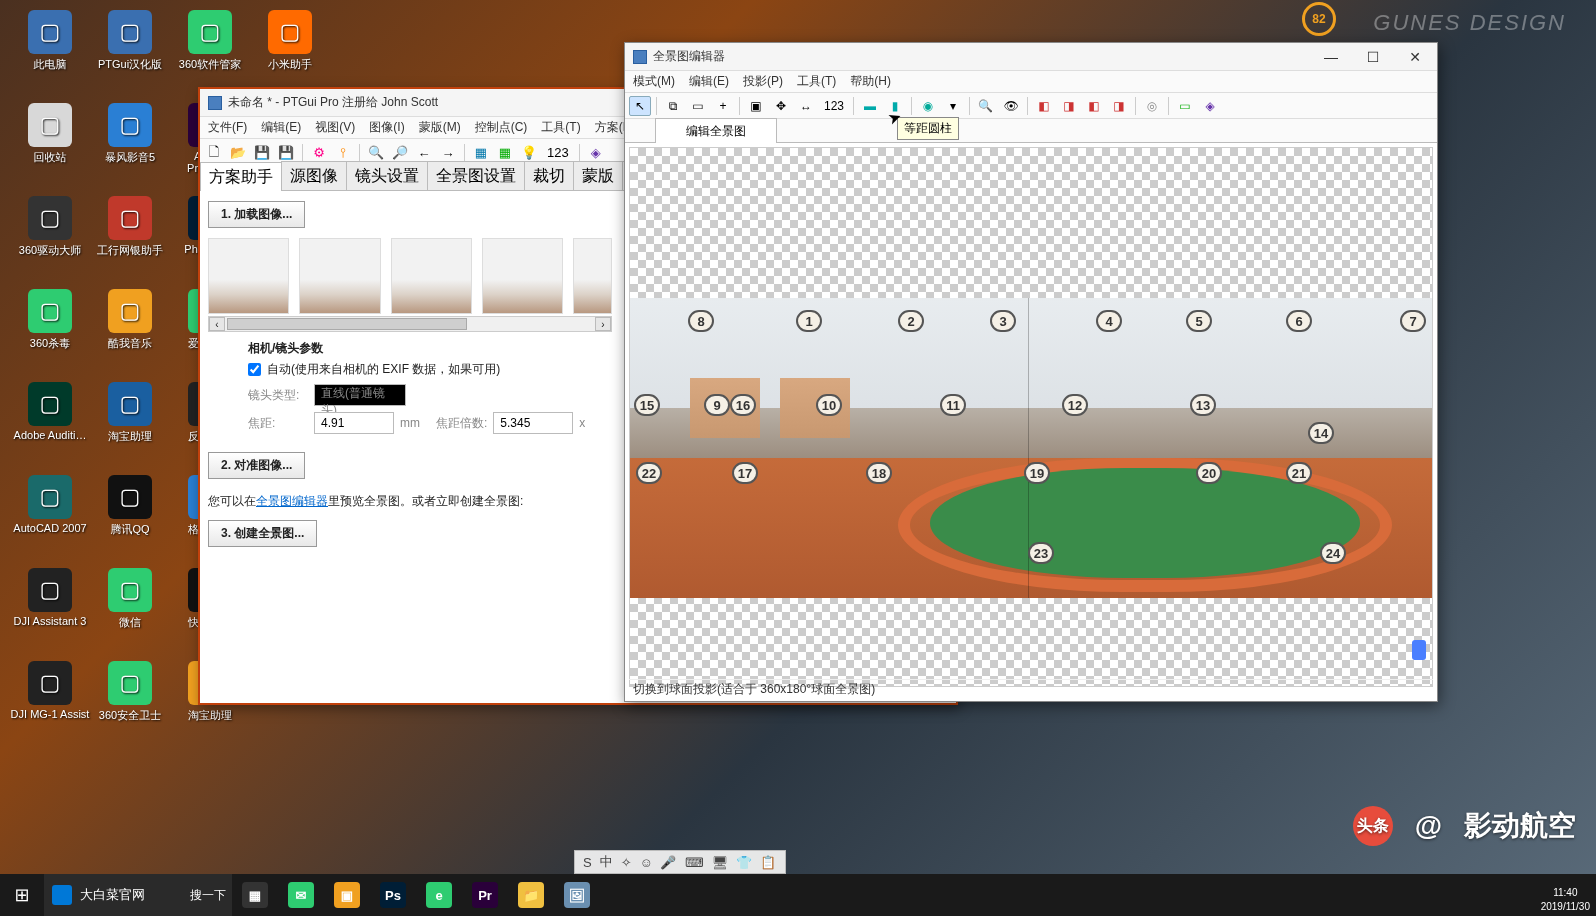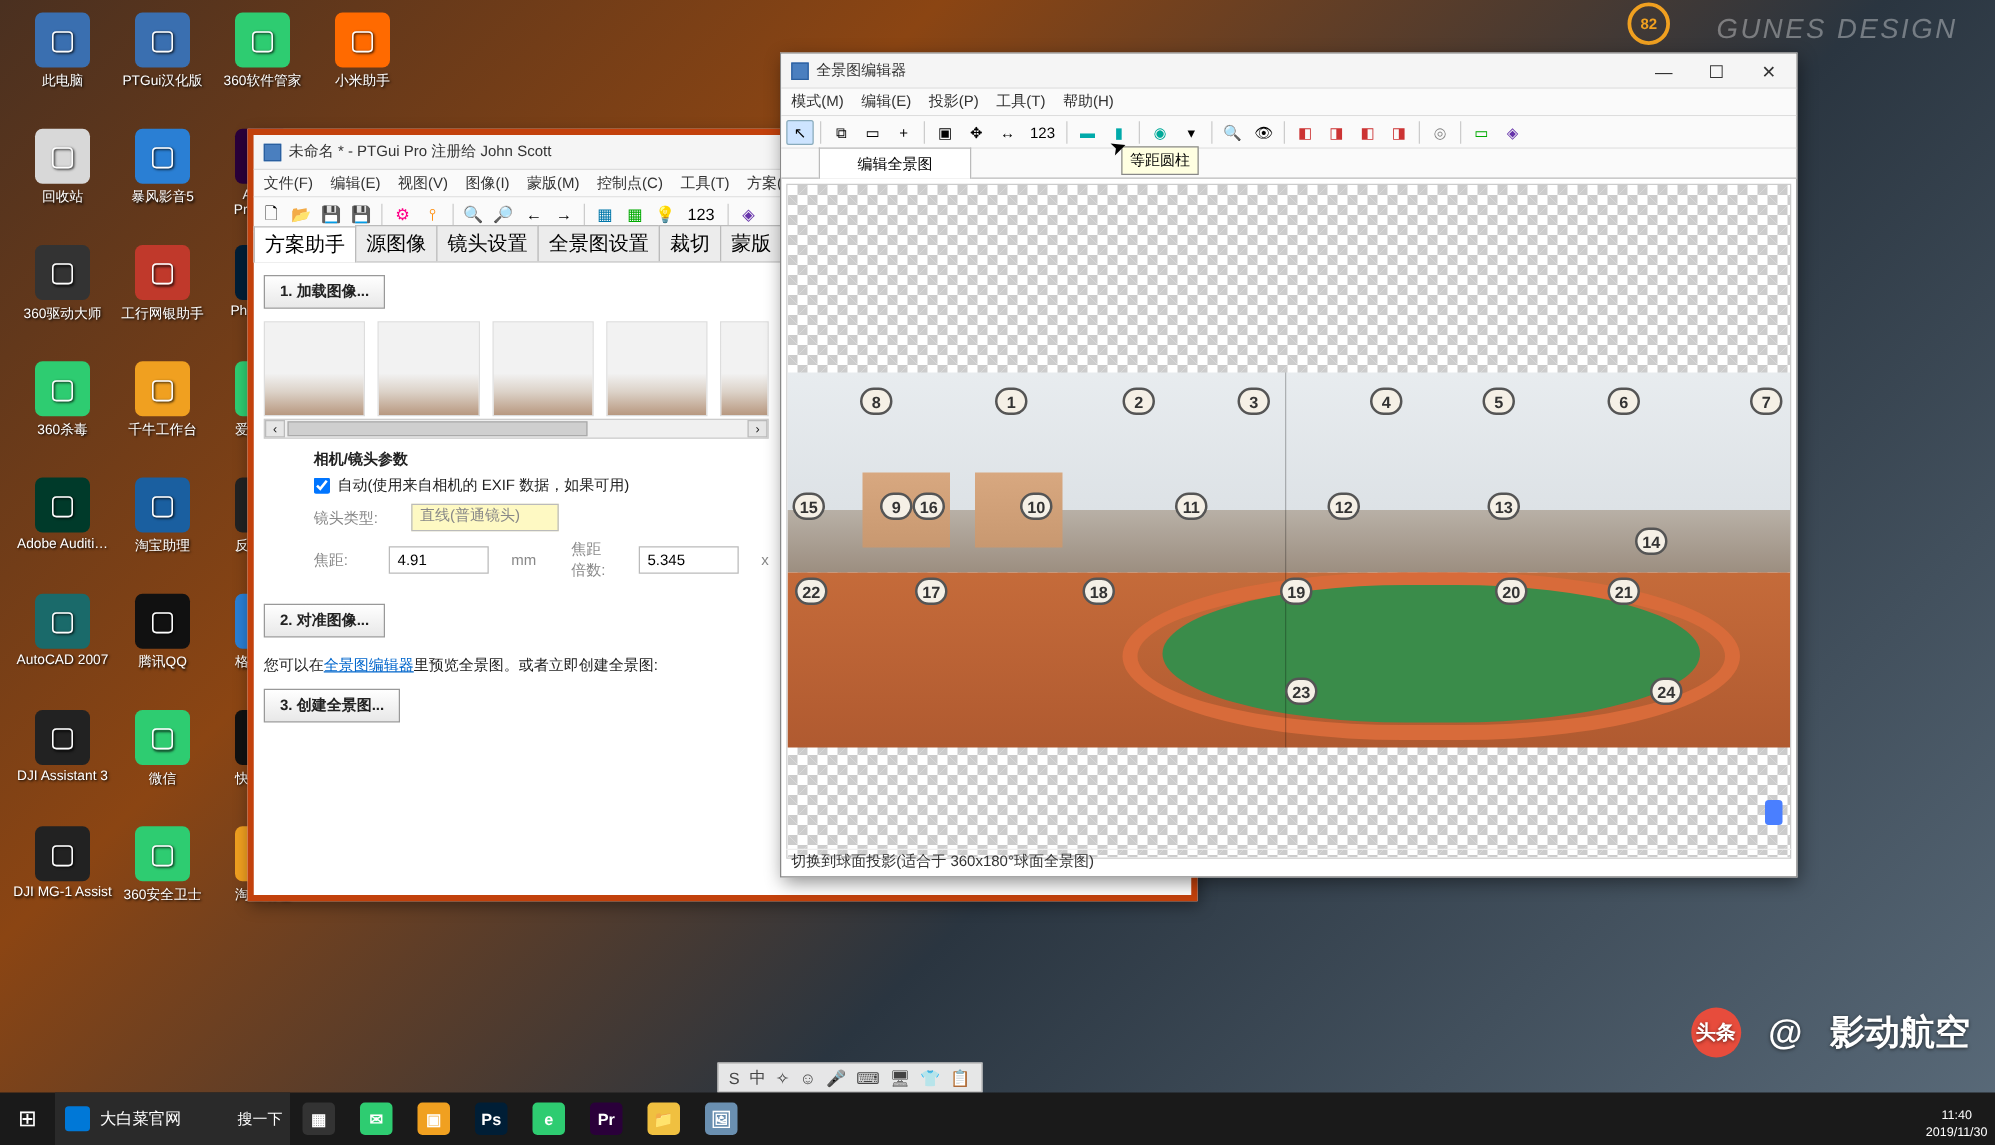--- a/index.html
+++ b/index.html
@@ -7,44 +7,44 @@
 .desktop { position:absolute; inset:0; padding:10px; }
 .icon-grid { display:grid; grid-template-columns:repeat(4,80px); grid-auto-rows:85px; gap:8px 0; }
 .d-icon { display:flex; flex-direction:column; align-items:center; color:#fff; font-size:11px; text-align:center; cursor:pointer; text-shadow:1px 1px 2px #000; }
 .d-icon .ibox { width:44px; height:44px; border-radius:6px; margin-bottom:3px; display:flex; align-items:center; justify-content:center; font-size:22px; color:#fff; }
 .brand-badge { position:absolute; right:30px; top:10px; color:rgba(255,255,255,.35); font-size:22px; font-style:italic; letter-spacing:2px; }
 .badge82 { position:absolute; right:260px; top:2px; width:34px; height:34px; border:3px solid #f0a020; border-radius:50%; display:flex; align-items:center; justify-content:center; color:#f0a020; font-size:12px; font-weight:bold; }
 .watermark { position:absolute; right:20px; bottom:70px; color:#fff; font-size:28px; font-weight:bold; text-shadow:0 1px 3px rgba(0,0,0,.6); display:flex; align-items:center; gap:22px; }
 .watermark .wm-logo { width:40px; height:40px; border-radius:50%; background:#e74c3c; display:inline-flex; align-items:center; justify-content:center; font-size:16px; }
 
 
-.win-ptgui { position:absolute; left:198px; top:87px; width:760px; height:618px; background:#fff; border:5px solid #c2410c; box-shadow:2px 4px 12px rgba(0,0,0,.4);margin-top:16px; }
+.win-ptgui { position:absolute; left:198px; top:87px; width:760px; height:618px; background:#fff; border:2px solid #c2410c; box-shadow:2px 4px 12px rgba(0,0,0,.4); }
 .titlebar { height:28px; background:#f5f5f5; border-bottom:1px solid #ddd; display:flex; align-items:center; gap:6px; padding:0 8px; font-size:12px; color:#333; }
 .titlebar .ticon { width:14px; height:14px; background:#4a7fbf; border:1px solid #2a5f9f; }
 .menubar { height:22px; display:flex; align-items:center; gap:14px; padding:0 8px; font-size:12px; color:#333; border-bottom:1px solid #ddd; background:#fafafa; }
 .menubar span { cursor:default; }
 .toolbar { height:28px; display:flex; align-items:center; gap:4px; padding:0 4px; border-bottom:1px solid #ddd; background:#fafafa; }
 .tbtn { width:20px; height:20px; display:flex; align-items:center; justify-content:center; font-size:13px; border:1px solid transparent; cursor:pointer; }
 .tsep { width:1px; height:18px; background:#ccc; margin:0 2px; }
 .tabstrip { height:24px; display:flex; align-items:flex-end; border-bottom:1px solid #bbb; background:#fafafa; font-size:16px; }
 .tab { padding:4px 8px 3px; border:1px solid #bbb; border-bottom:none; margin-right:-1px; background:#ececec; cursor:pointer; }
 .tab.active { background:#fff; position:relative; top:1px; }
 .ptgui-body { padding:6px 8px; font-size:12px; color:#222; width:420px; }
 .big-btn { display:inline-block; border:1px solid #999; background:linear-gradient(#fff,#e8e8e8); padding:4px 12px; font-size:12px; font-weight:bold; cursor:pointer; margin:4px 0; }
 .thumbs { display:flex; gap:10px; margin:6px 0 2px; }
 .thumb { width:84px; height:76px; background:linear-gradient(#f2f2f2 0%, #f2f2f2 55%, #dcd2c8 75%, #b89880 100%); border:1px solid #ddd; }
 .hscroll { height:16px; background:#f0f0f0; border:1px solid #ccc; position:relative; margin:2px 0 8px; }
 .hscroll .sbtn { width:16px; height:14px; background:#e6e6e6; border:1px solid #bbb; position:absolute; top:0; display:flex; align-items:center; justify-content:center; font-size:10px; }
 .hscroll .sbtn.l { left:0; } .hscroll .sbtn.r { right:0; }
 .hscroll .sthumb { position:absolute; left:18px; top:1px; height:12px; width:240px; background:#cfcfcf; border:1px solid #aaa; }
 .section-lbl { font-weight:bold; margin:6px 0 4px 40px; }
 .chk-row { display:flex; align-items:center; gap:6px; margin-left:40px; }
-.row { display:flex; align-items:center; gap:18px; margin:6px 0 0 40px; }
+.row { display:flex; align-items:center; gap:6px; margin:6px 0 0 40px; }
 .row label { color:#888; width:60px; }
-.sel { width:118px; height:22px; border:1px solid #bbb; background:#fef9c3; color:#888; padding:0 6px; font-size:12px; }
+.sel { width:92px; height:22px; border:1px solid #bbb; background:#000000; color:#888; padding:0 6px; font-size:12px; }
 .txt { width:80px; height:22px; border:1px solid #bbb; background:#fff; padding:0 6px; font-size:12px; }
 .unit { color:#888; }
 .link { color:#0066cc; text-decoration:underline; cursor:pointer; }
 
 
 .win-pano { position:absolute; left:624px; top:42px; width:814px; height:660px; background:#fff; border:1px solid #888; box-shadow:2px 4px 14px rgba(0,0,0,.45); }
 .win-pano .titlebar { justify-content:space-between; }
 .titlebar .wbtns { display:flex; gap:14px; font-size:14px; }
 .titlebar .wbtns span { width:28px; text-align:center; cursor:pointer; }
 .pano-toolbar { height:26px; display:flex; align-items:center; gap:3px; padding:0 4px; border-bottom:1px solid #ddd; background:#fafafa; }
@@ -134,21 +134,21 @@
       <div class="d-icon" style="visibility: hidden;">
         <div class="ibox" style="background:transparent">▢</div>
         <span></span>
       </div>
       <div class="d-icon">
         <div class="ibox" style="background:#2ecc71">▢</div>
         <span>360杀毒</span>
       </div>
       <div class="d-icon">
         <div class="ibox" style="background:#f0a020">▢</div>
-        <span>千牛工作台</span>
+        <span>酷我音乐</span>
       </div>
       <div class="d-icon">
         <div class="ibox" style="background:#2ecc71">▢</div>
         <span>爱奇艺…</span>
       </div>
       <div class="d-icon" style="visibility: hidden;">
         <div class="ibox" style="background:transparent">▢</div>
         <span></span>
       </div>
       <div class="d-icon">

